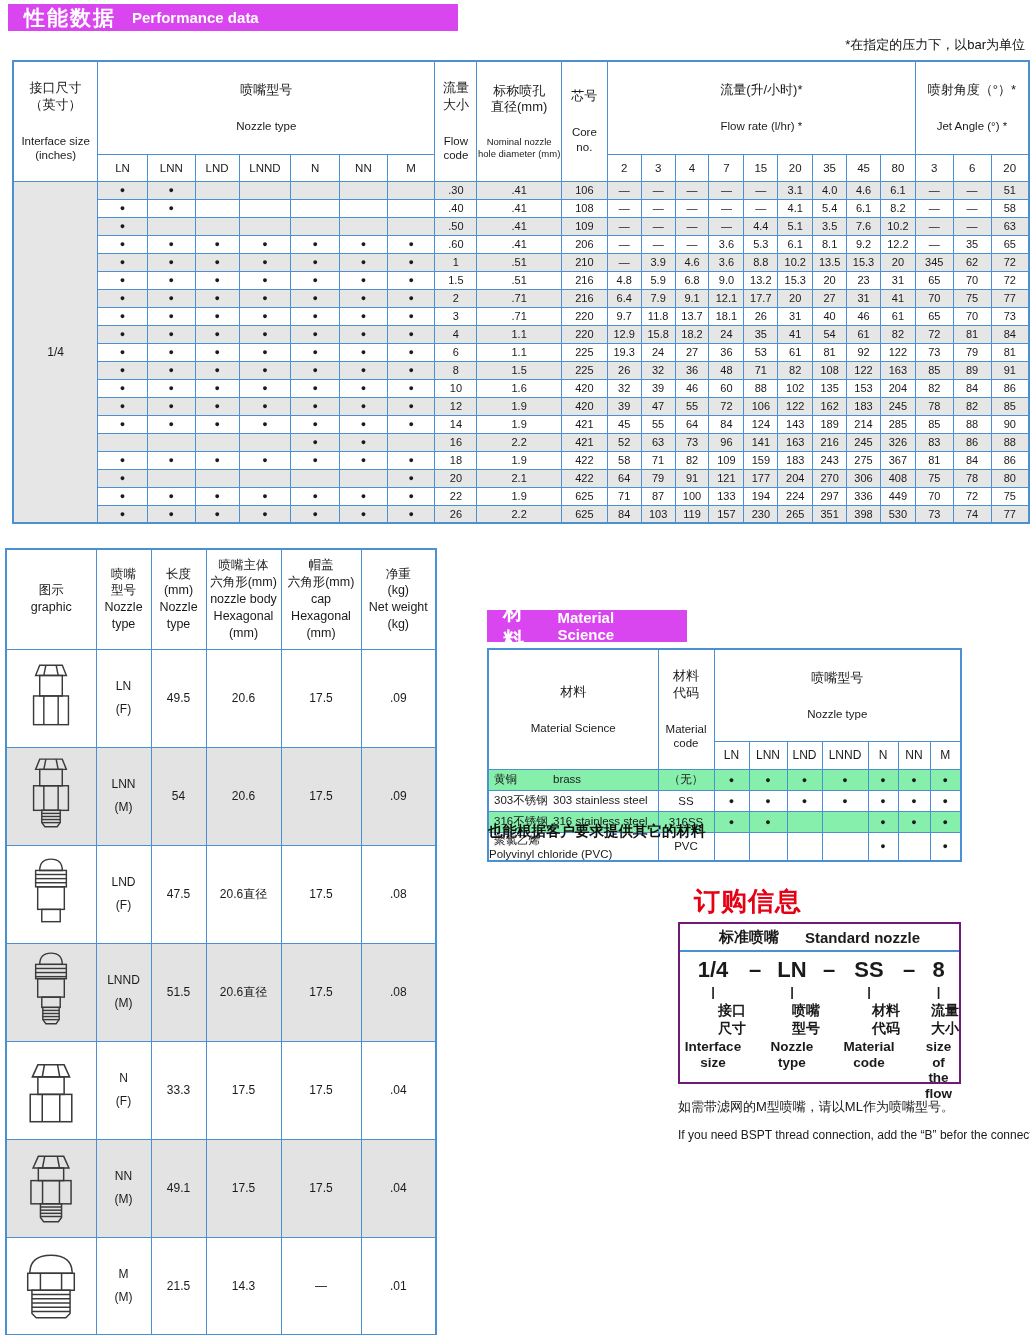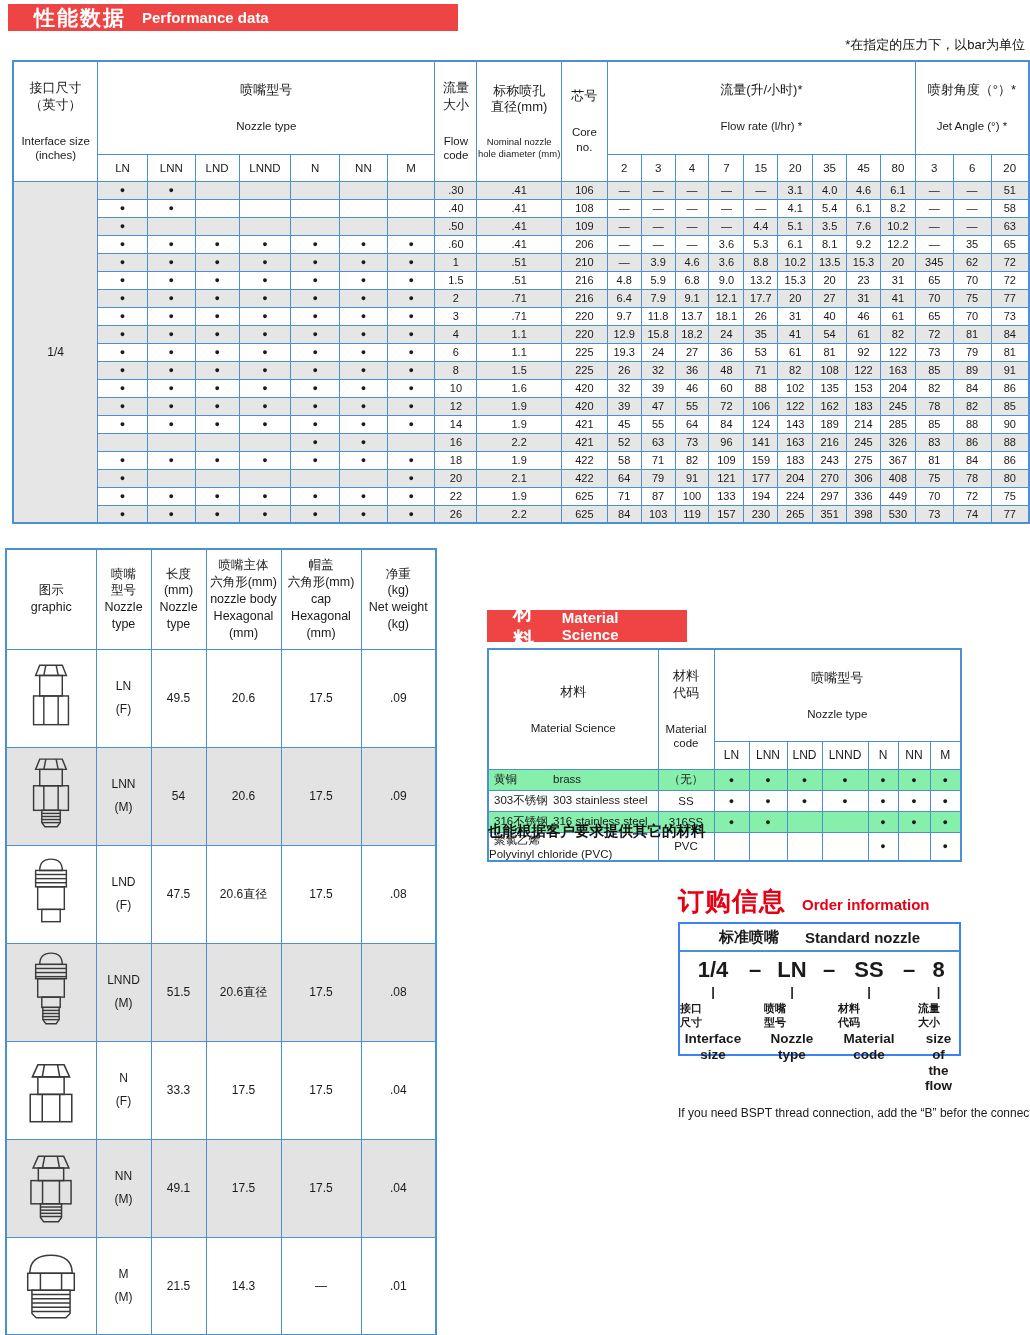--- a/index.html
+++ b/index.html
@@ -1,21 +1,21 @@
 <!DOCTYPE html>
 <html><head>
 <meta charset="utf-8">
 <style>
   * { margin:0; padding:0; box-sizing:border-box; }
   html,body { background:#fff; }
   body { font-family:"Liberation Sans","DejaVu Sans",sans-serif; color:#1a1a1a; }
   .page { position:relative; width:1030px; height:1335px; background:#fff; overflow:hidden; }
 
   
-  .banner { position:absolute; background:#ef4444; color:#fff; display:flex; align-items:center; padding:0 26px; }
+  .banner { position:absolute; background:#d946ef; color:#fff; display:flex; align-items:center; padding:0 16px; }
   .banner .cn { font-size:21px; font-weight:bold; letter-spacing:2px; }
   .banner .en { font-size:15px; font-weight:bold; margin-left:16px; }
 
   .top-note { position:absolute; top:36px; right:5px; font-size:13px; color:#111; }
 
   table { border-collapse:collapse; table-layout:fixed; border:2px solid #4a90d2; }
   th,td { border:1px solid #4a90d2; text-align:center; vertical-align:middle; padding:0; overflow:hidden; }
   th { font-weight:normal; white-space:pre-line; }
   .hcn { font-size:13px; line-height:1.3; white-space:pre-line; }
   .hen { font-size:11.5px; line-height:1.25; white-space:pre-line; margin-top:2px; }
@@ -42,29 +42,29 @@
   .mat tbody td { height:21px; font-size:11.5px; }
   .mat tbody tr.shade td { background:#86efac; }
   .mat td.namecell { text-align:left; }
   .mat td.namecell .mcn { display:inline-block; width:64px; padding-left:5px; }
   .mat td.namecell .men { display:inline-block; }
   .mat .tick { font-size:12px; }
   .mat td.dotcell { font-size:9px; }
   .mat-footnote { position:absolute; left:488px; top:822px; font-size:14.5px; font-weight:bold; color:#111; }
 
   
-  .order-title { position:absolute; left:678px; top:884px; display:flex; align-items:baseline; }
+  .order-title { position:absolute; left:678px; top:884px; display:flex; align-items:baseline;flex-direction:column; }
   .order-title .cn { color:#e60014; font-size:26px; font-weight:bold; letter-spacing:1px; }
   .order-title .en { color:#e60014; font-size:15px; font-weight:bold; margin-left:16px; }
-  .order-box { position:absolute; left:678px; top:922px; width:283px; height:134px; border:2px solid #3b82f6; background:#fff; }
+  .order-box { position:absolute; left:678px; top:922px; width:283px; height:162px; border:2px solid #701a75; background:#fff; }
   .order-box .obh { height:28px; border-bottom:2px solid #4a90d2; display:flex; align-items:center; justify-content:center; gap:26px; font-size:15px; font-weight:bold; }
   .order-grid { display:grid; grid-template-columns:66px 18px 56px 18px 62px 18px 41px; padding-top:4px; }
   .order-grid .oval { font-size:22px; font-weight:bold; text-align:center; line-height:1.3; }
   .order-grid .opipe { text-align:center; font-size:13px; font-weight:bold; line-height:1.1; }
-  .order-grid .ocn { text-align:left; font-size:11px; font-weight:bold; white-space:pre-line; line-height:1.3; margin-top:2px; }
+  .order-grid .ocn { text-align:right; font-size:14px; font-weight:bold; white-space:pre-line; line-height:1.3; margin-top:2px; }
   .order-grid .oen { text-align:center; font-size:13.5px; font-weight:bold; white-space:pre-line; line-height:1.15; margin-top:2px; }
   .order-notes { position:absolute; left:678px; top:1096px; width:352px; }
   .order-notes .ncn { font-size:13px; line-height:1.7; white-space:nowrap; }
   .order-notes .nen { font-size:12px; line-height:1.6; white-space:nowrap; }
   .order-notes .gap { height:8px; }
 
   svg { display:block; margin:0 auto; }
 </style>
 </head>
 <body>
@@ -975,17 +975,18 @@
         <div class="oen"></div>
         <div class="oen">Material
 code</div>
         <div class="oen"></div>
         <div class="oen">size of
 the flow</div>
       </div>
   </div>
 
   <div class="order-notes">
+      <div class="ncn">如需带滤网的M型喷嘴，请以ML作为喷嘴型号。</div>
       <div class="gap"></div>
       <div class="nen">If you need BSPT thread connection, add the “B” befor the connection size.</div>
     </div>
 
 </div>
 
 </body></html>

